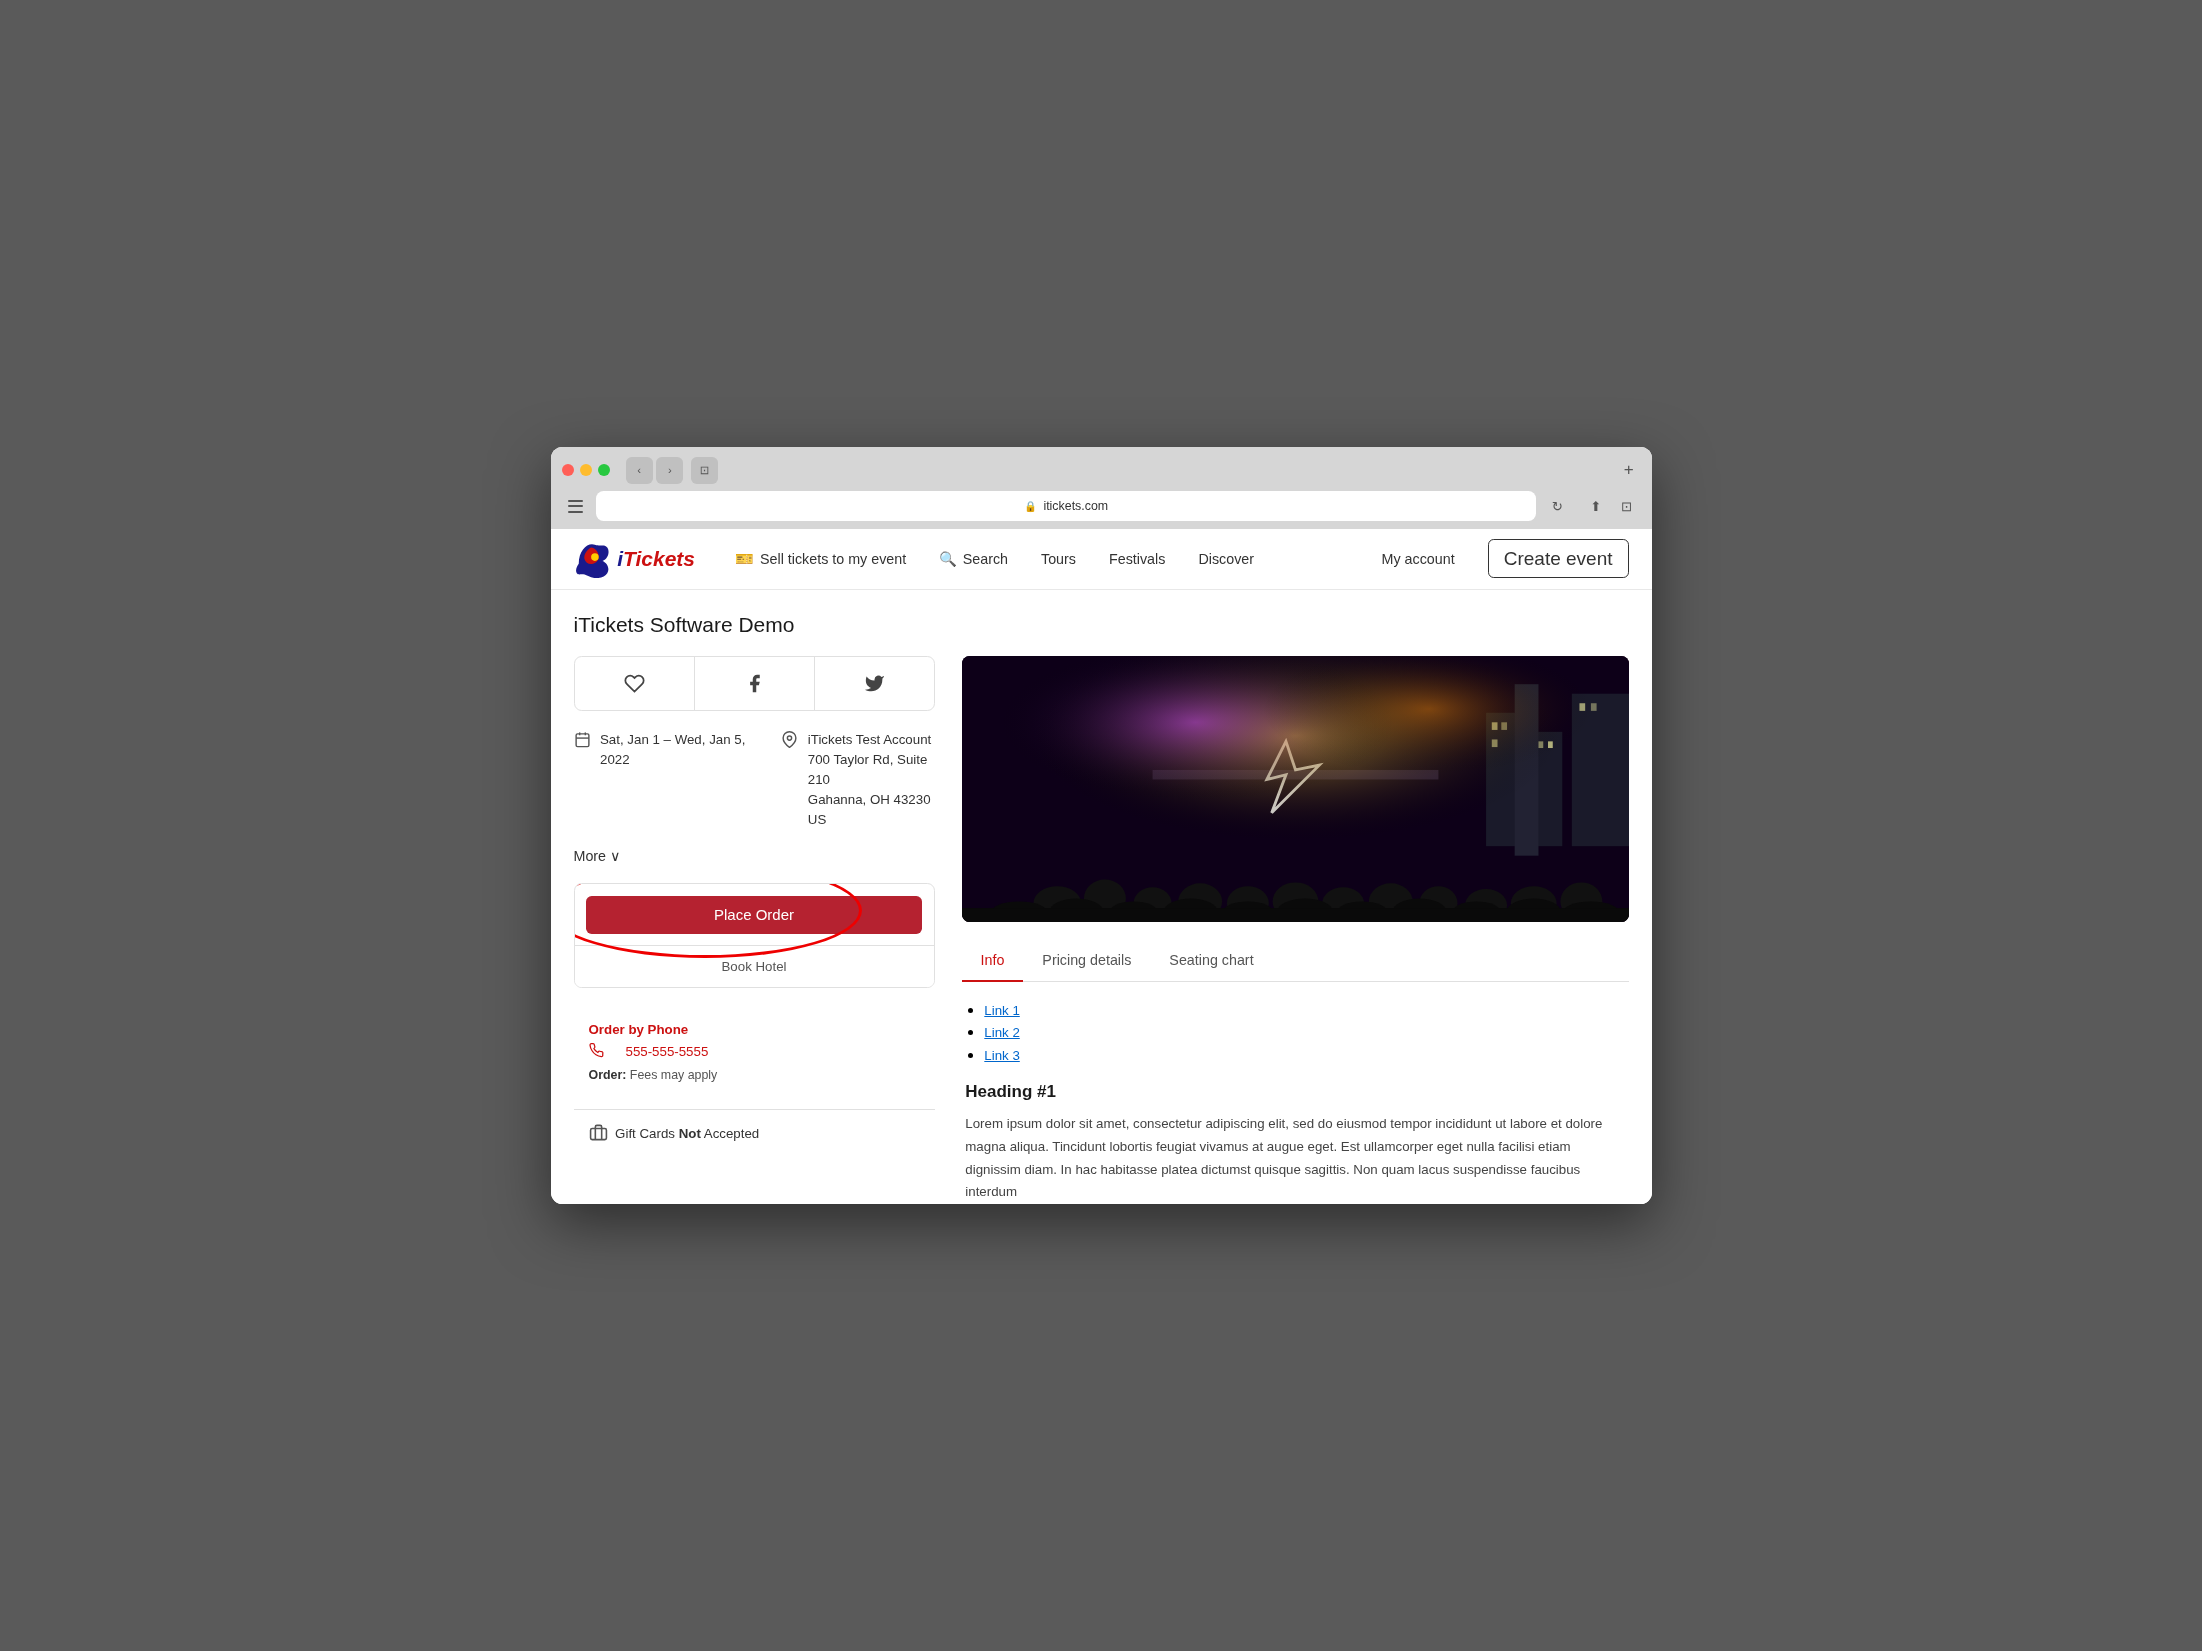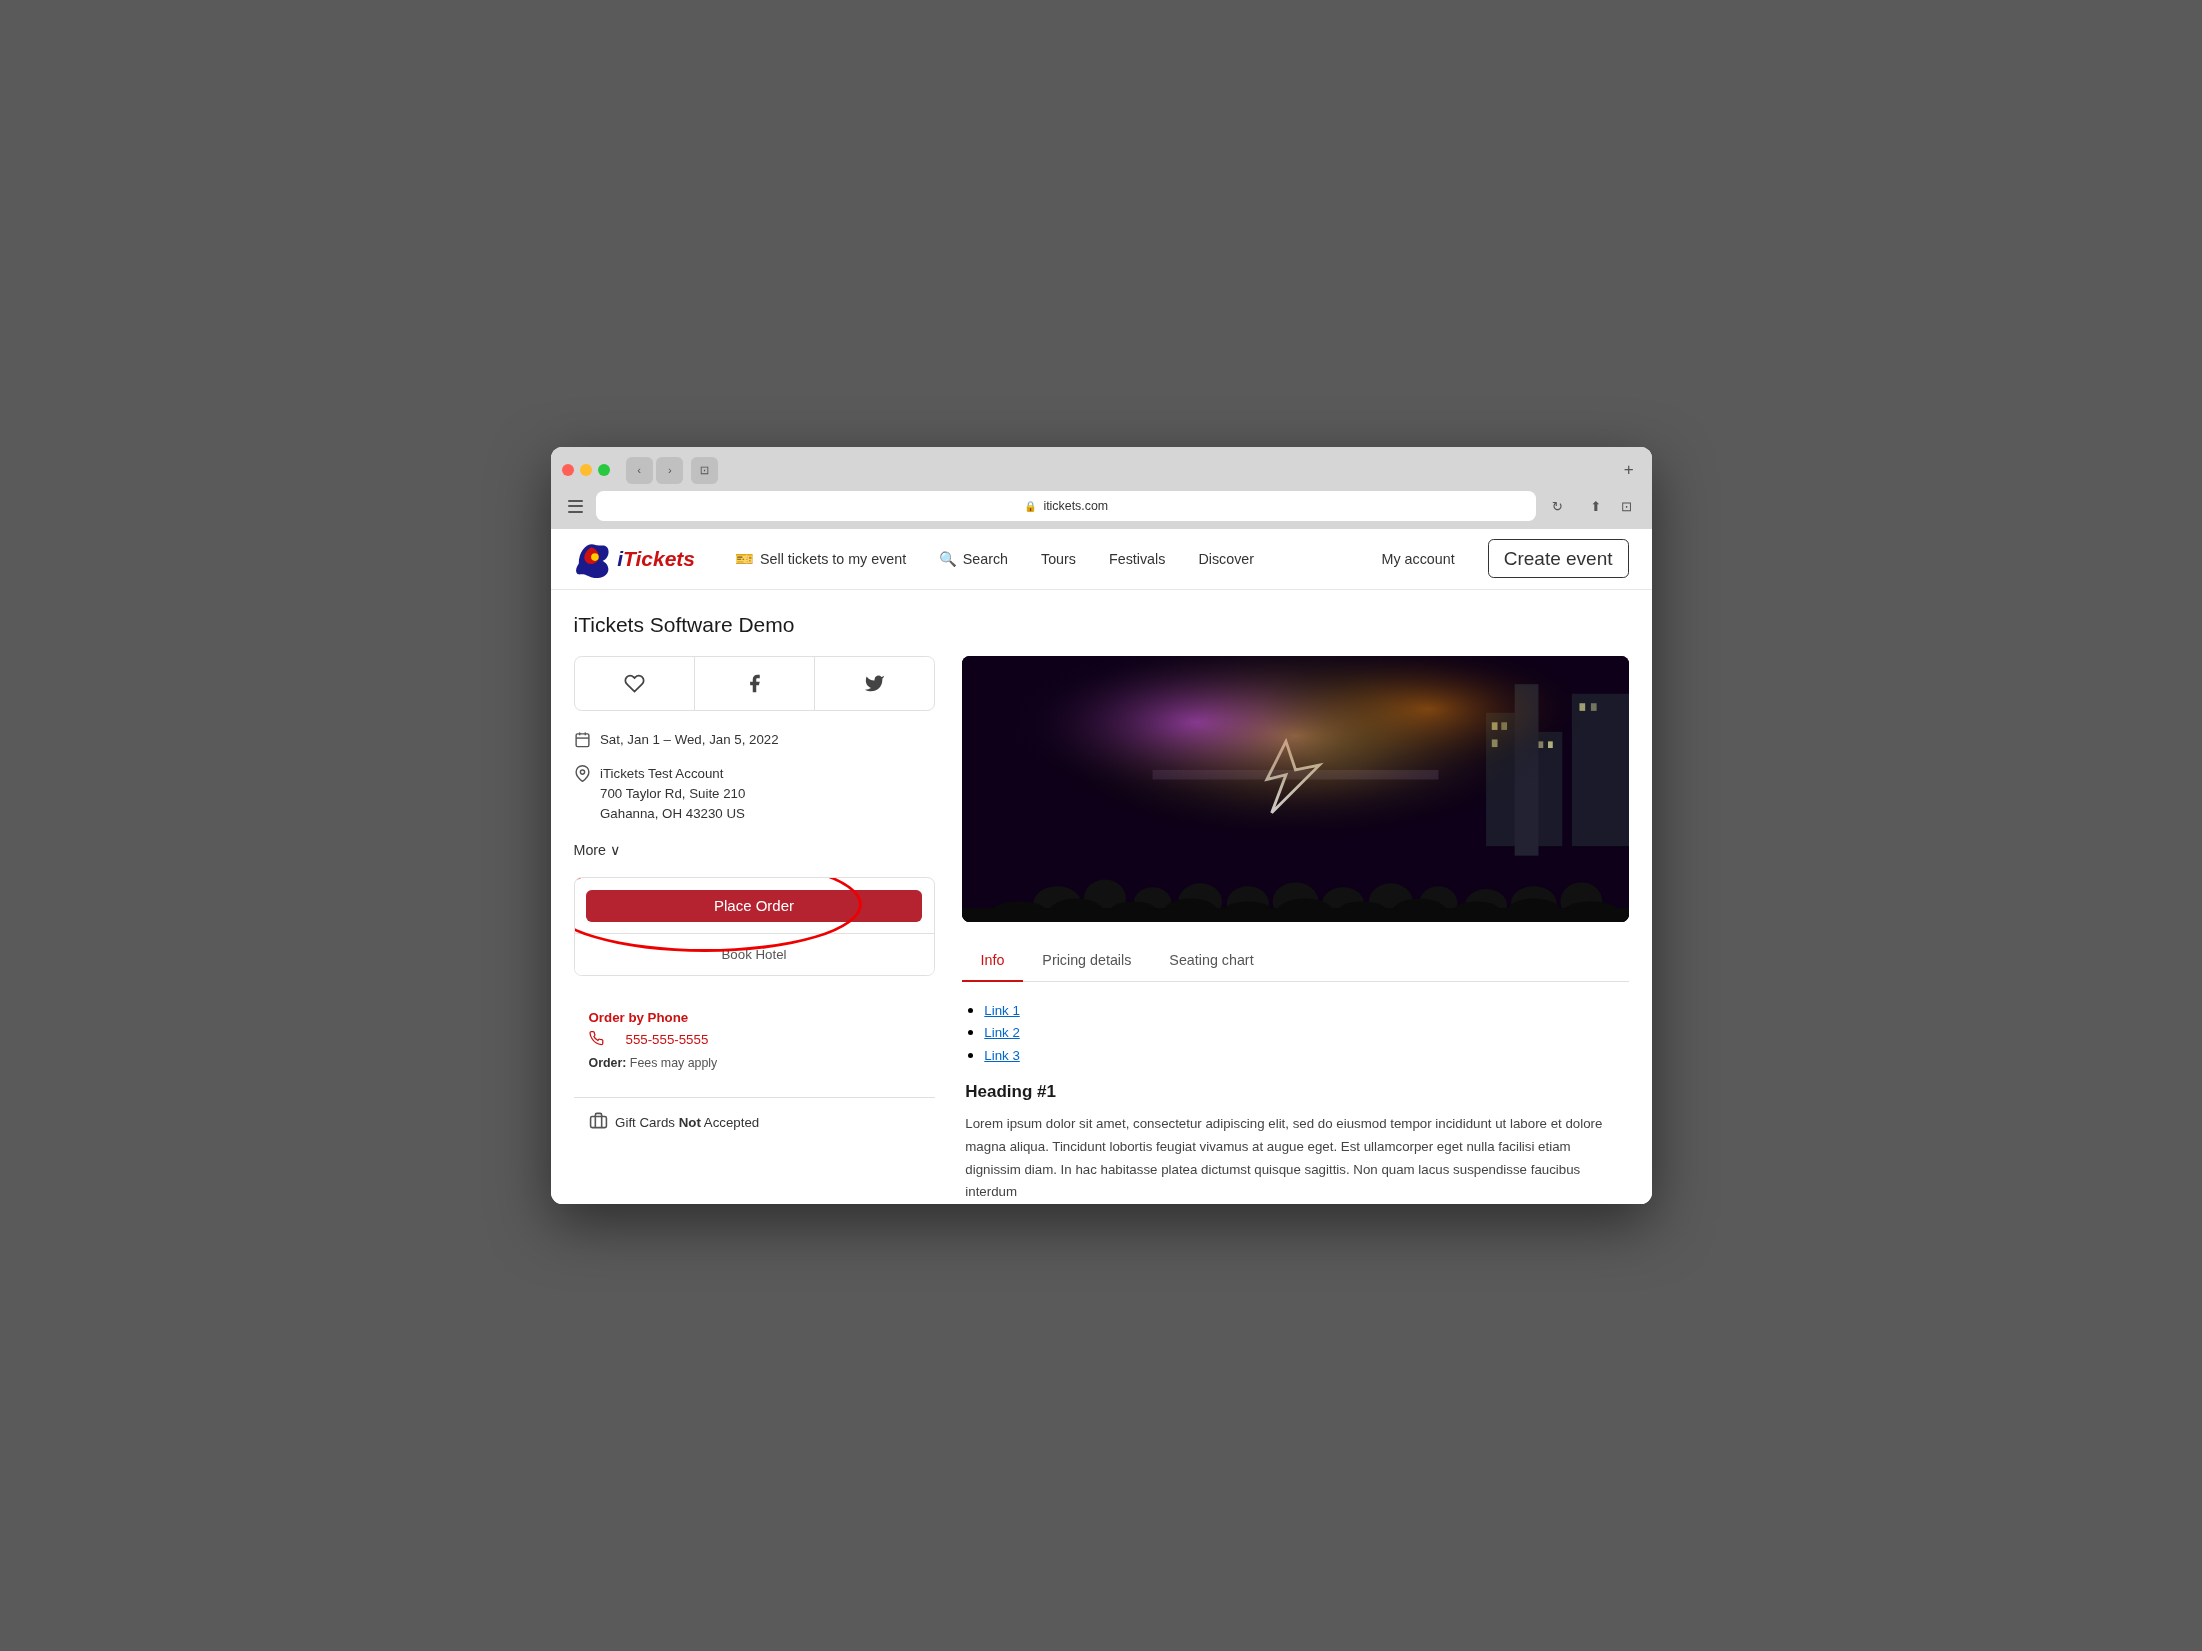--- a/index.html
+++ b/index.html
@@ -274,22 +274,22 @@
       border-right: 1px solid #e0e0e0;
       cursor: pointer;
       font-size: 19px;
       color: #444;
     }
 
     .social-btn:last-child { border-right: none; }
 
     .event-meta {
       display: flex;
-      flex-direction: column;
-      gap: 13px;
+      flex-direction: row;
+      gap: 25px;
       margin-bottom: 15px;
     }
 
     .meta-item {
       display: flex;
       align-items: flex-start;
       gap: 9.5px;
     }
 
     .meta-icon {
@@ -328,21 +328,21 @@
       width: 314px;
       height: 95px;
       border: 3.8px solid #e00;
       border-radius: 50%;
       pointer-events: none;
       z-index: 10;
     }
 
     .place-order-btn {
       width: 100%;
-      height: 32px;
+      height: 38px;
       background: #b52230;
       color: #fff;
       border: none;
       border-radius: 5.7px;
       font-size: 15px;
       font-weight: 500;
       cursor: pointer;
     }
 
     .book-hotel-btn {

